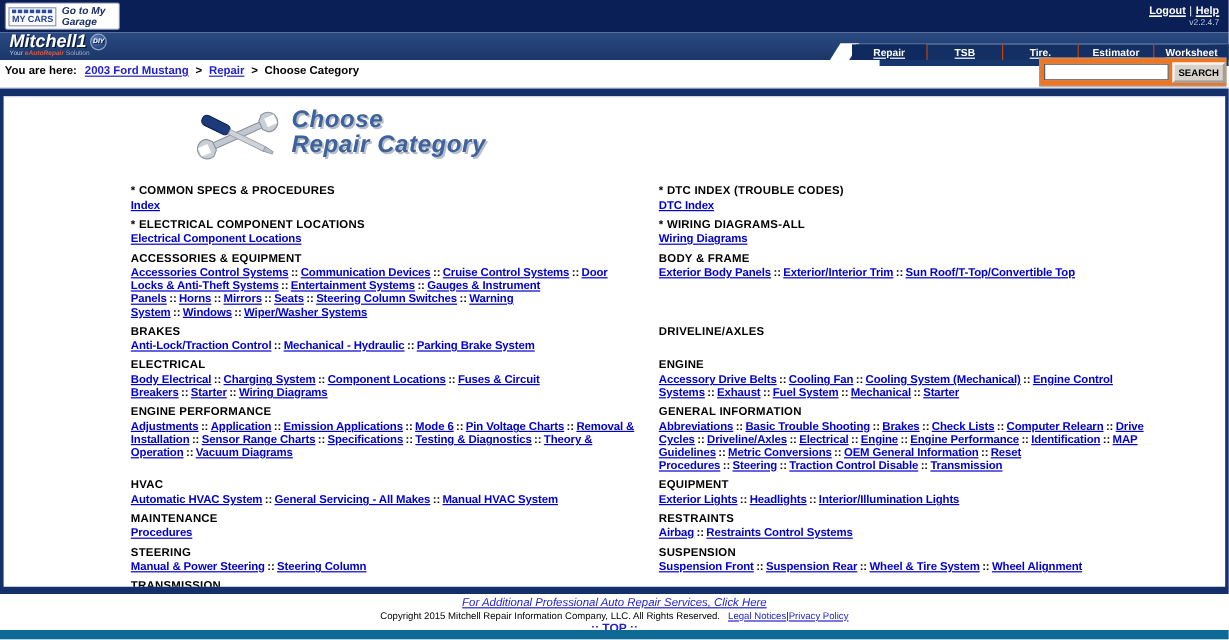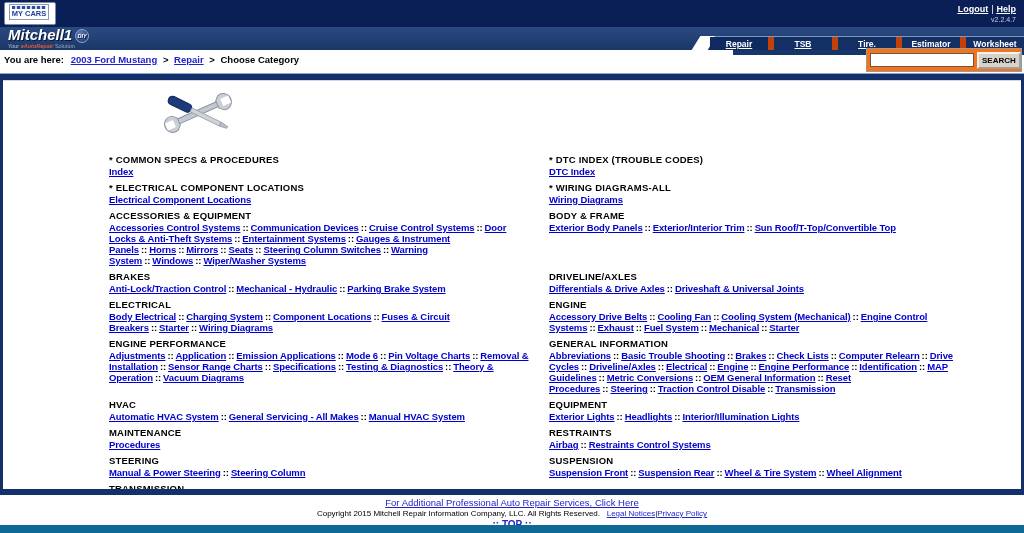--- a/index.html
+++ b/index.html
@@ -4,21 +4,21 @@
 <style>
   * { margin:0; padding:0; box-sizing:border-box; }
   html,body { width:1024px; height:533px; overflow:hidden; background:#fff;
     font-family:"Liberation Sans", sans-serif; }
   #stage { position:relative; width:1024px; height:533px; background:#fff; }
 
   
   .topbar { position:absolute; left:0; top:0; width:1024px; height:27px; background:#0a1f55; }
   .mycars-btn { position:absolute; left:4px; top:2px; height:23px; background:#fff;
     border:1px solid #7e8aa8; border-radius:2px; display:flex; align-items:center; gap:4px;
-    padding:1px 4px 1px 2px; cursor:pointer;flex-direction:column; }
+    padding:1px 4px 1px 2px; cursor:pointer; }
   .plate { border:1px solid #8d99b8; background:#fdfdfd; padding:0 2px 1px 2px; text-align:center; }
   .plate-banner { height:3px; background:repeating-linear-gradient(90deg,#2a4fa0 0 3px,#cdd8f0 3px 5px); margin:1px 0 1px 0; }
   .plate-text { font-size:7.5px; font-weight:bold; color:#24409a; letter-spacing:0; line-height:8px; }
   .garage-text { font-size:8.5px; font-weight:bold; font-style:italic; color:#182e63; line-height:9px; width:44px; }
   .session-links { position:absolute; right:8px; top:4px; font-size:9px; font-weight:bold; color:#fff;text-decoration:underline; }
   .session-links a { color:#fff; text-decoration:underline; cursor:pointer; }
   .session-links .pipe { margin:0 3px; font-weight:normal; }
   .version { position:absolute; right:8px; top:16px; font-size:7px; color:#c2cde6; }
 
   
@@ -35,21 +35,21 @@
   .tag-pre { color:#b8c4dd; }
   .tag-brand { color:#e05a3a; font-weight:bold; font-style:italic; }
   .tag-suf { color:#9aa8c4; }
 
   
   .tabstrip { position:absolute; top:36px; right:0; width:314px; height:14px; display:flex;
     background:#132f63; border-top:1px solid #7d97c1; border-top-left-radius:7px; }
   .tab-slash { position:absolute; top:36px; right:312px; width:16px; height:14px;
     background:#fff; transform:skewX(-32deg); }
   .tab { flex:1 1 0; display:flex; align-items:center; justify-content:center;
-    border-left:6px solid #c2410c; cursor:pointer; }
+    border-left:1px solid #c2410c; cursor:pointer; }
   .tab:first-child { border-left:none; }
   .tab.active { background:#0e2a5e; }
   .tab span { color:#fff; font-size:8.5px; font-weight:bold; text-decoration:underline; white-space:nowrap; }
   .understrip { position:absolute; top:50px; left:733px; width:291px; height:5px; background:#16356b; }
 
   
   .breadcrumb { position:absolute; left:4px; top:54px; font-size:9.5px; font-weight:bold; color:#000; }
   .breadcrumb a { color:#2222cc; text-decoration:underline; cursor:pointer;margin-top:12px; }
   .breadcrumb .bc-sep { margin:0 3px; }
 
@@ -75,21 +75,21 @@
   .section-cell { min-height:10px; }
   .sec-heading { font-size:9.5px; font-weight:bold; color:#000; line-height:12px; letter-spacing:0.2px; }
   .sec-links { font-size:9.5px; font-weight:bold; line-height:11px; letter-spacing:-0.1px; }
   .sec-links a { color:#0000cc; text-decoration:underline; cursor:pointer; }
   .sec-links .sep { color:#000; font-weight:bold; margin:0 2px; }
 
   
   .footer { position:absolute; left:0; top:495px; width:1024px; height:30px; background:#fff;
     text-align:center; }
   .footer-services { font-size:9.5px; margin-top:2px; }
-  .footer-services a { color:#2222cc; text-decoration:underline; cursor:pointer; }
+  .footer-services a { color:#2222cc; text-decoration:underline; cursor:pointer;font-style:italic; }
   .footer-copy { font-size:8px; color:#000; margin-top:1px; }
   .footer-copy a { color:#2222cc; text-decoration:underline; cursor:pointer; }
   .footer-top { font-size:10px; font-weight:bold; margin-top:1px; }
   .footer-top a { color:#2222cc; text-decoration:underline; cursor:pointer; }
   .tealbar { position:absolute; left:0; top:525px; width:1024px; height:8px; background:#0e6a94; }
 </style>
 </head>
 <body>
 
 <div id="stage">
@@ -156,20 +156,24 @@
           <path d="M66 16 a8.5 8.5 0 1 1 0 16 l-4 -4 v-8 z" fill="#c9ced7" stroke="#8d939d" stroke-width="1"></path>
           <rect x="4" y="20" width="9" height="8" fill="#ffffff"></rect>
           <rect x="67" y="20" width="9" height="8" fill="#ffffff"></rect>
         </g>
         <g transform="rotate(26 40 24)">
           <rect x="6" y="19.5" width="26" height="9" rx="4" fill="#1d3a7a" stroke="#0e2450" stroke-width="1"></rect>
           <rect x="32" y="22" width="34" height="4.5" fill="#ced3da" stroke="#969ca6" stroke-width="0.8"></rect>
           <path d="M66 22 l8 1.2 v2 l-8 1.3 z" fill="#b9bfc8" stroke="#969ca6" stroke-width="0.8"></path>
         </g>
       </svg>
+      <div class="page-title">
+        <div>Choose</div>
+        <div>Repair Category</div>
+      </div>
     </div>
     <div class="catgrid">
         <div class="section-cell">
           <div class="sec-heading">* COMMON SPECS &amp; PROCEDURES</div>
           <div class="sec-links"><a>Index</a></div>
         </div>
         <div class="section-cell">
           <div class="sec-heading">* DTC INDEX (TROUBLE CODES)</div>
           <div class="sec-links"><a>DTC Index</a></div>
         </div>
@@ -188,21 +192,20 @@
         <div class="section-cell">
           <div class="sec-heading">BODY &amp; FRAME</div>
           <div class="sec-links"><a>Exterior Body Panels</a><span class="sep">::</span><a>Exterior/Interior Trim</a><span class="sep">::</span><a>Sun Roof/T-Top/Convertible Top</a></div>
         </div>
         <div class="section-cell">
           <div class="sec-heading">BRAKES</div>
           <div class="sec-links"><a>Anti-Lock/Traction Control</a><span class="sep">::</span><a>Mechanical - Hydraulic</a><span class="sep">::</span><a>Parking Brake System</a></div>
         </div>
         <div class="section-cell">
           <div class="sec-heading">DRIVELINE/AXLES</div>
-          <div class="sec-links"><a>Differentials &amp; Drive Axles</a><span class="sep">::</span><a>Driveshaft &amp; Universal Joints</a></div>
         </div>
         <div class="section-cell">
           <div class="sec-heading">ELECTRICAL</div>
           <div class="sec-links"><a>Body Electrical</a><span class="sep">::</span><a>Charging System</a><span class="sep">::</span><a>Component Locations</a><span class="sep">::</span><a>Fuses &amp; Circuit Breakers</a><span class="sep">::</span><a>Starter</a><span class="sep">::</span><a>Wiring Diagrams</a></div>
         </div>
         <div class="section-cell">
           <div class="sec-heading">ENGINE</div>
           <div class="sec-links"><a>Accessory Drive Belts</a><span class="sep">::</span><a>Cooling Fan</a><span class="sep">::</span><a>Cooling System (Mechanical)</a><span class="sep">::</span><a>Engine Control Systems</a><span class="sep">::</span><a>Exhaust</a><span class="sep">::</span><a>Fuel System</a><span class="sep">::</span><a>Mechanical</a><span class="sep">::</span><a>Starter</a></div>
         </div>
         <div class="section-cell">

